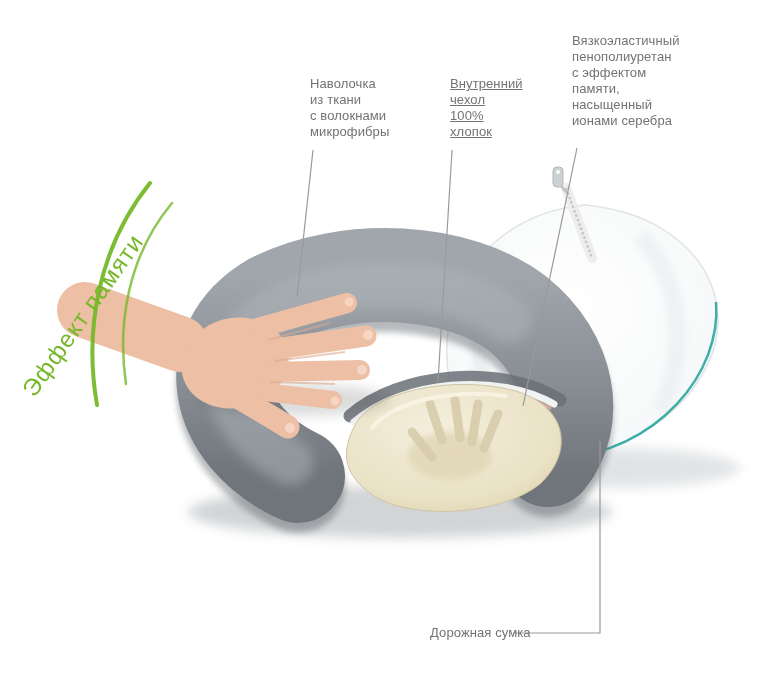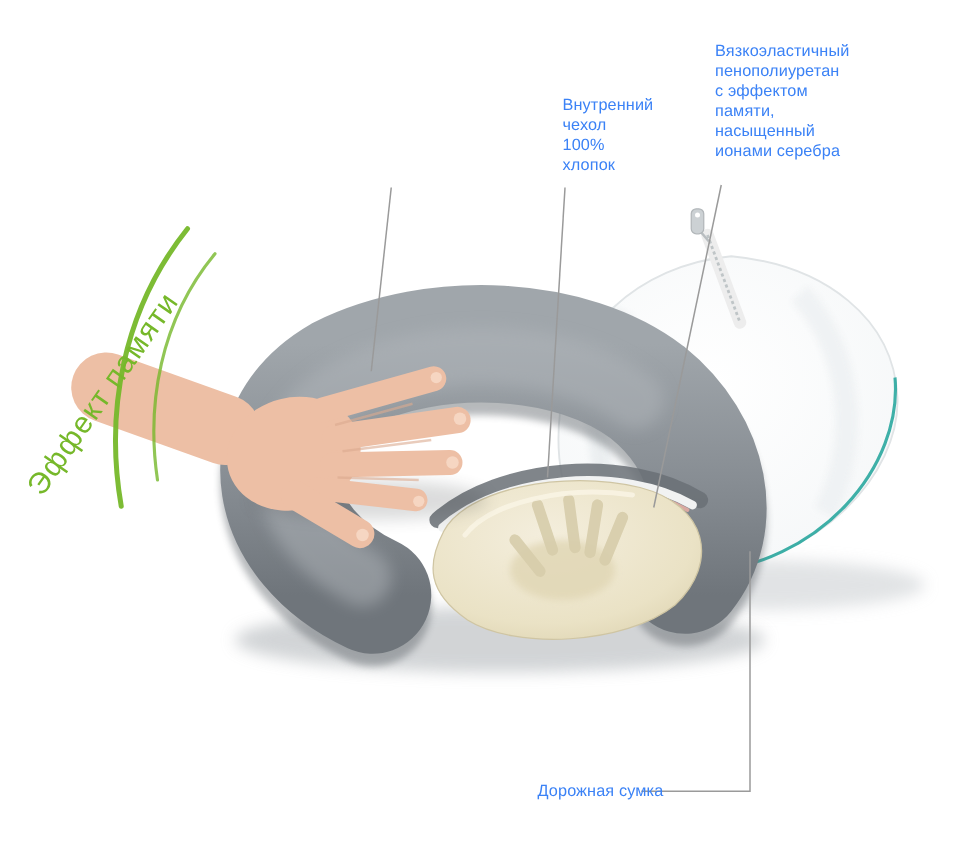--- a/index.html
+++ b/index.html
@@ -2,21 +2,21 @@
 <html><head>
 <meta charset="utf-8">
 <style>
   html,body{margin:0;padding:0;background:#ffffff;}
   .stage{
     position:relative;width:762px;height:684px;background:#ffffff;
     overflow:hidden;font-family:"Liberation Sans",sans-serif;
   }
   .stage svg{position:absolute;left:0;top:0;}
   .callout{
-    position:absolute;font-size:13px;line-height:16px;color:#3b82f6;
+    position:absolute;font-size:13px;line-height:16px;color:#737373;
     white-space:pre-line;letter-spacing:.1px;
   }
   .memory-label{
     position:absolute;left:28px;top:380px;
     font-size:24px;letter-spacing:1px;color:#76b82a;white-space:nowrap;
     transform:rotate(-55deg);transform-origin:0 50%;
   }
 </style>
 </head>
 <body>
@@ -124,22 +124,26 @@
     <g fill="none" stroke-width="1.2" stroke="#9a9a9a">
       <path d="M 313 150 L 297 297"></path>
       <path d="M 452 150 L 438 382"></path>
       <path d="M 577 148 L 523 406"></path>
       <path d="M 600 441 L 600 633 L 513 633"></path>
     </g>
   </svg>
 
   <div class="memory-label">Эффект памяти</div>
 
+  <div class="callout" style="left:310px;top:76px;">Наволочка
+из ткани
+с волокнами
+микрофибры</div>
 
-  <div class="callout" style="left:450px;top:76px;">Внутренний
+  <div class="callout" style="left:450px;top:76px;text-decoration:underline;">Внутренний
 чехол
 100%
 хлопок</div>
 
   <div class="callout" style="left:572px;top:33px;">Вязкоэластичный
 пенополиуретан
 с эффектом
 памяти,
 насыщенный
 ионами серебра</div>

